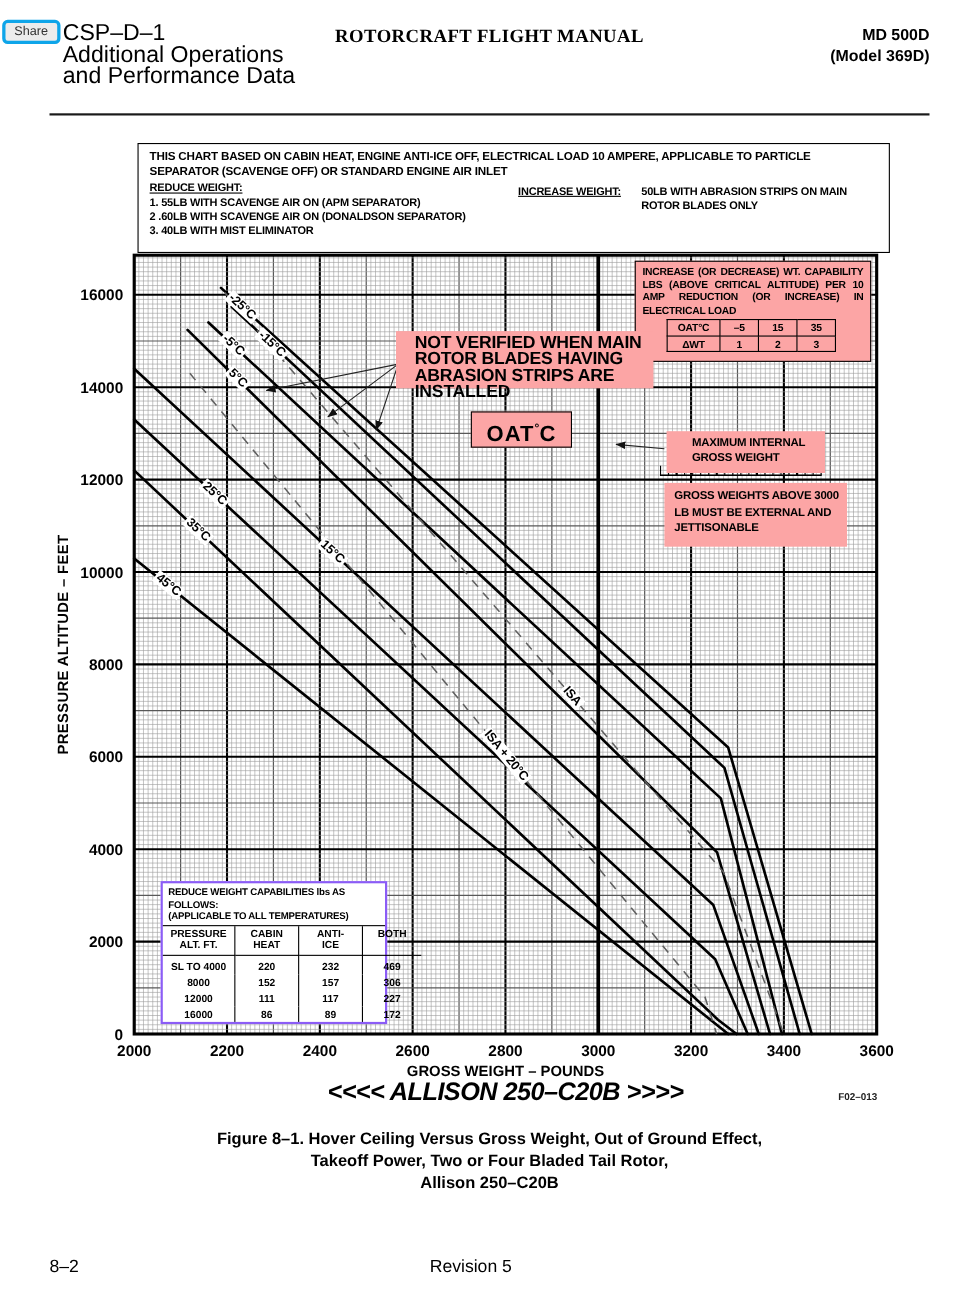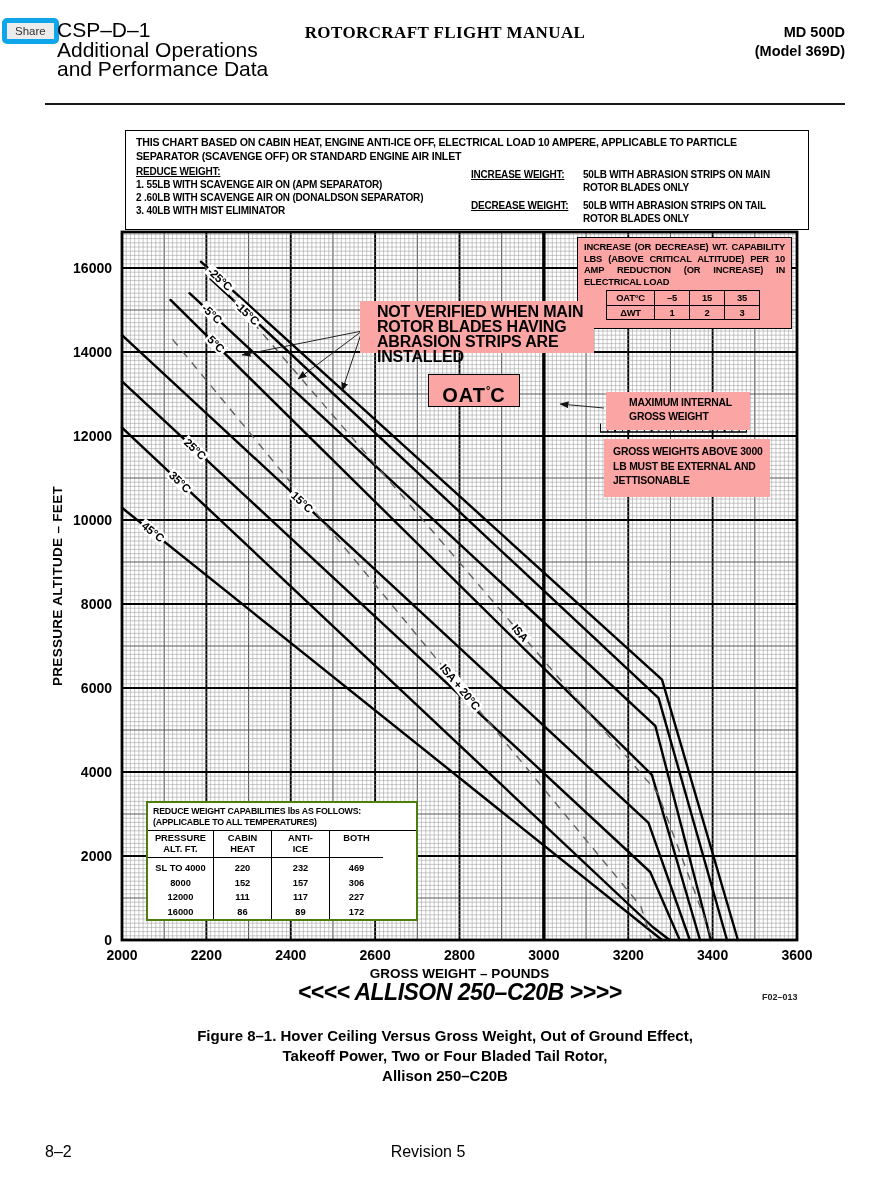--- a/index.html
+++ b/index.html
@@ -1,21 +1,21 @@
 <!DOCTYPE html>
 <html><head>
 <meta charset="utf-8">
 <style>
   * { box-sizing: border-box; margin: 0; padding: 0; }
   html,body { width:890px; height:1185px; background:#fff; font-family:"Liberation Sans", sans-serif; color:#000; }
   #page { position:relative; width:890px; height:1185px; overflow:hidden; background:#fff; }
   .abs { position:absolute; }
 
   
-  #share-button { position:absolute; left:2px; top:18px; background:#ececec; border:5px solid #0ea5e9; border-radius:5px; padding:2px 8px; font-size:11.5px; color:#333; }
+  #share-button { position:absolute; left:2px; top:18px; background:#ececec; border:3px solid #0ea5e9; border-radius:5px; padding:2px 8px; font-size:11.5px; color:#333; }
   #hdr-left { position:absolute; left:45px; top:20px; font-weight:400; font-size:21px; line-height:19.5px;margin-left:12px; }
   #hdr-center { position:absolute; left:0; top:23px; width:890px; text-align:center; font-family:"Liberation Serif", serif; font-weight:700; font-size:17px; letter-spacing:.4px; }
   #hdr-right { position:absolute; right:45px; top:23px; text-align:right; font-weight:700; font-size:14.5px; line-height:19px; }
   #hdr-rule { position:absolute; left:45px; top:103px; width:800px; height:2px; background:#1a1a1a; }
 
   
   #notes-box { position:absolute; left:125px; top:130px; width:684px; height:100px; border:1.5px solid #000; background:#fff; padding:5px 10px 0 10px; font-size:10.6px; font-weight:700; letter-spacing:-0.2px; }
   #notes-intro { width:662px; line-height:13.5px; }
   #notes-cols { position:relative; margin-top:2px; }
   #reduce-col { position:absolute; left:0; top:0; width:330px; font-size:10px; line-height:13px; }
@@ -40,21 +40,21 @@
   #electrical-table td { border:1px solid #000; font-size:9.4px; font-weight:700; text-align:center; width:35px; height:14.5px; }
   #electrical-table td:first-child { width:48px; }
 
   #not-verified-note { left:360px; top:301px; width:234px; height:52px; font-size:16px; line-height:15px; padding:3px 0 0 17px; }
   #oat-box { left:428px; top:374px; width:92px; height:33px; border:1.5px solid #000; text-align:center; font-size:20px; font-weight:700; line-height:31px; letter-spacing:1px; }
   #oat-box sup { font-size:11px; vertical-align:8px; letter-spacing:0; }
   #max-internal-note { left:606px; top:392px; width:144px; height:38px; font-size:10.4px; line-height:14px; padding:4px 0 0 23px; }
   #external-note { left:584px; top:439px; width:166px; height:58px; font-size:10.4px; line-height:14.5px; padding:6px 0 0 9px;margin-left:20px; }
 
   
-  #reduce-table { left:146px; top:801px; width:272px; border:2px solid #4d7c0f; background:#fff; font-weight:700; }
+  #reduce-table { left:146px; top:801px; width:206px; border:2px solid #8b5cf6; background:#fff; font-weight:700; }
   #reduce-table-title { border-bottom:1.5px solid #000; padding:3px 5px; font-size:8.8px; line-height:10.5px; letter-spacing:-0.2px; }
   #rt-grid { display:grid; grid-template-columns:66px 58px 58px 53px; }
   .rt-cell { border-right:1.2px solid #000; text-align:center; font-size:9.3px; }
   .rt-cell:nth-child(4n) { border-right:none; }
   .rt-head { border-bottom:1.5px solid #000; padding:2px 0 3px 0; line-height:10.5px; }
   .rt-data { padding:2.5px 0 2px 0; }
   .rt-first { padding-top:5px; }
 
   
   .ytick { position:absolute; width:62px; text-align:right; font-size:14px; font-weight:700; }
@@ -481,24 +481,20 @@
             <div><span>1. 55LB WITH SCAVENGE AIR ON (</span><b>APM SEPARATOR</b><span>)</span></div>
             <div><span>2 .60LB WITH SCAVENGE AIR ON (</span><b>DONALDSON SEPARATOR</b><span>)</span></div>
             <div><span>3. 40LB WITH MIST ELIMINATOR</span><b></b><span></span></div>
           </div>
       </div>
       <div id="inc-dec-col">
         <div class="iw-row">
           <div class="iw-label u">INCREASE WEIGHT:</div>
           <div class="iw-text">50LB WITH ABRASION STRIPS ON MAIN ROTOR BLADES ONLY</div>
         </div>
-        <div class="iw-row">
-          <div class="iw-label u">DECREASE WEIGHT:</div>
-          <div class="iw-text">50LB WITH ABRASION STRIPS ON TAIL ROTOR BLADES ONLY</div>
-        </div>
       </div>
     </div>
   </div>
 
   <div id="electrical-box" class="chip">
     <div id="electrical-text">INCREASE (OR DECREASE) WT. CAPABILITY LBS (ABOVE CRITICAL ALTITUDE) PER 10 AMP REDUCTION (OR INCREASE) IN ELECTRICAL LOAD</div>
     <table id="electrical-table">
         <tbody id="electrical-tbody">
           <tr>
             <td>OAT°C</td>

